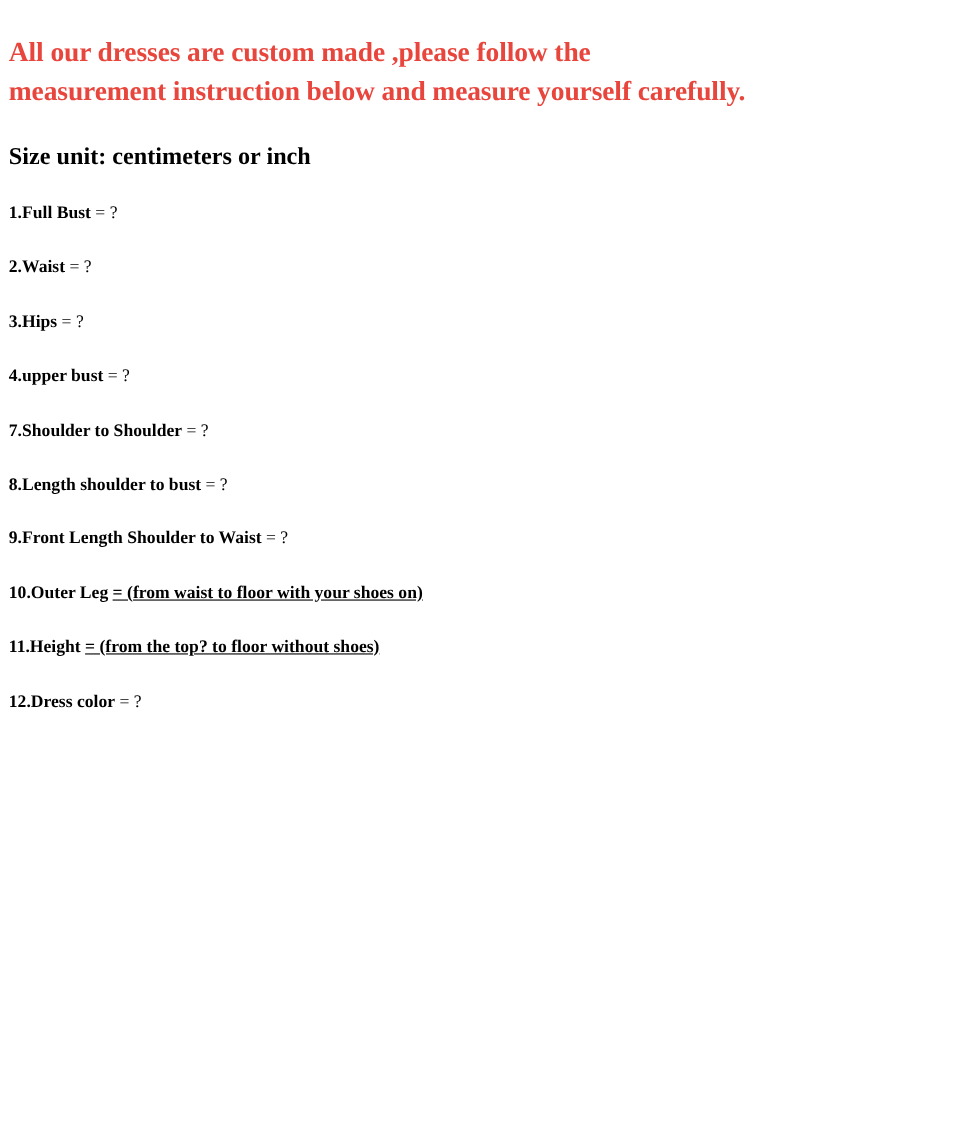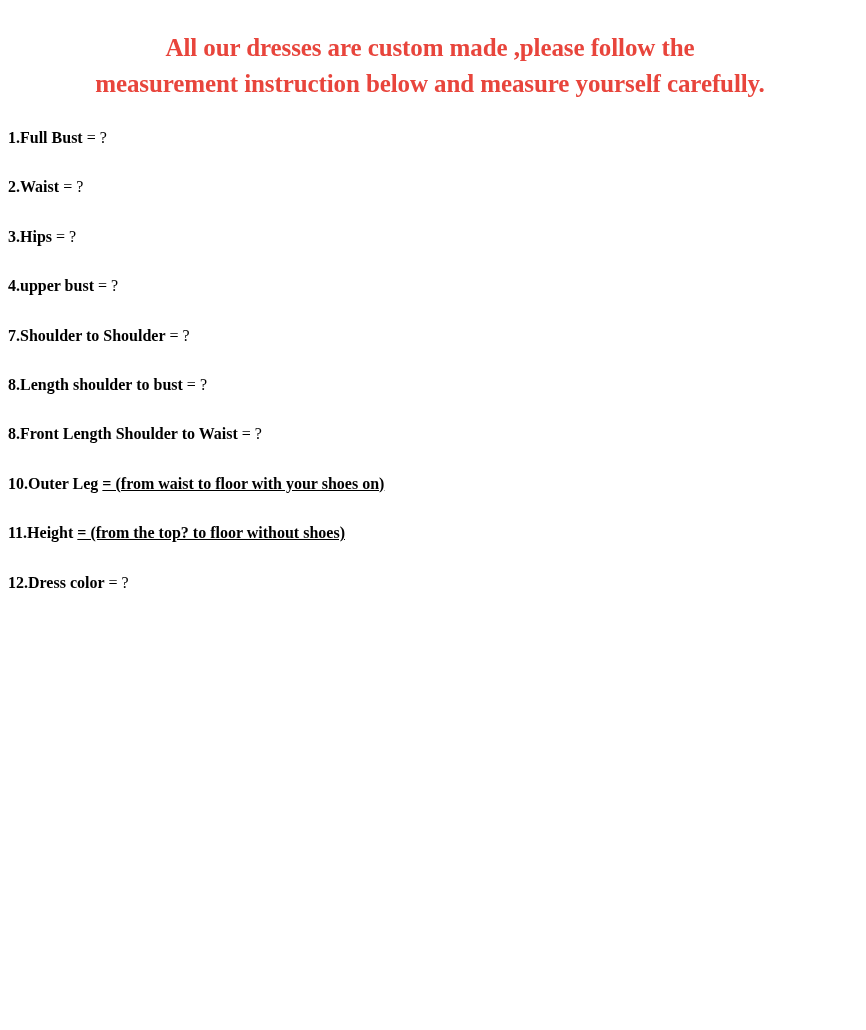--- a/index.html
+++ b/index.html
@@ -23,21 +23,20 @@
   .heading {
     color: #e8453c;
     font-weight: bold;
     font-size: 25px;
     line-height: 1.42;
     margin: 0 0 28px 0;
     letter-spacing: -0.1px;
   }
   .heading .line {
     display: block;
-    text-align: center;
   }
   .subhead {
     font-weight: bold;
     font-size: 22px;
     margin: 0 0 30px 0;
   }
   .item {
     font-size: 16px;
     margin: 0 0 31px 0;
     line-height: 1.15;
@@ -57,20 +56,21 @@
 </head>
 <body>
 
 <div class="page">
 
   <h1 class="heading">
     <span class="line">All our dresses are custom made ,please follow the</span>
     <span class="line">measurement instruction below and measure yourself carefully.</span>
   </h1>
 
+  <p class="subhead">Size unit: centimeters or inch</p>
 
   <div class="list">
 
     <p class="item">
       <span class="label">1.Full Bust</span>
       <span class="val">= ?</span>
     </p>
 
     <p class="item">
       <span class="label">2.Waist</span>
@@ -93,21 +93,21 @@
       <span class="label">7.Shoulder to Shoulder</span>
       <span class="val">= ?</span>
     </p>
 
     <p class="item">
       <span class="label">8.Length shoulder to bust</span>
       <span class="val">= ?</span>
     </p>
 
     <p class="item">
-      <span class="label">8.Front Length Shoulder to Waist</span>
+      <span class="label">9.Front Length Shoulder to Waist</span>
       <span class="val">= ?</span>
     </p>
 
     <p class="item">
       <span class="label">10.Outer Leg</span>
       <span class="val bold">= (from waist to floor with your shoes on)</span>
     </p>
 
     <p class="item">
       <span class="label">11.Height</span>

